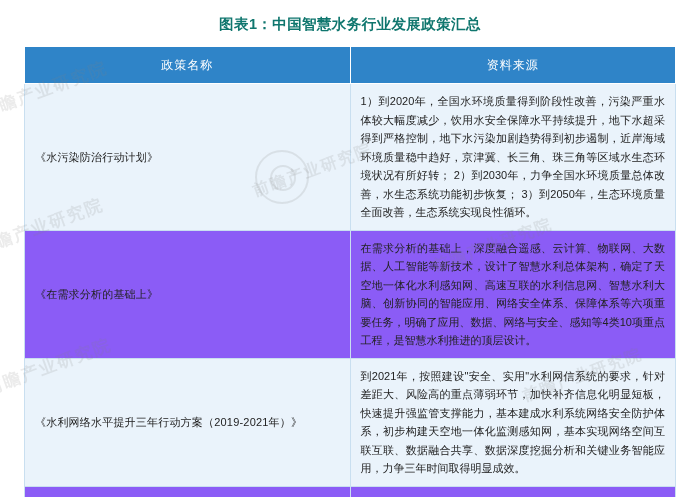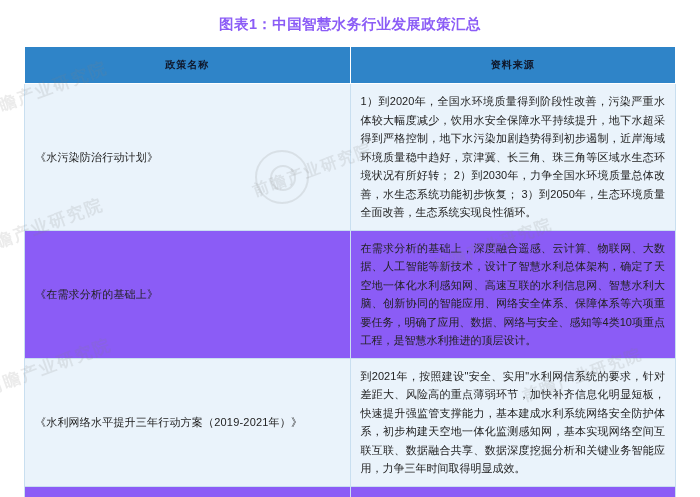--- a/index.html
+++ b/index.html
@@ -18,37 +18,37 @@
     width: 700px;
     height: 497px;
     box-sizing: border-box;
     padding: 10px 24px 0 24px;
     position: relative;
   }
   .title {
     text-align: center;
     font-size: 14.5px;
     font-weight: bold;
-    color: #8b5cf6;
+    color: #0f766e;
     letter-spacing: 0.4px;
     margin: 4px 0 12px 0;
     line-height: 20px;
   }
   table.policy-table {
     width: 652px;
     border-collapse: collapse;
     table-layout: fixed;
     position: relative;
     z-index: 2;
   }
   table.policy-table th {
     background: #2f84c8;
-    color: #0f172a;
-    font-size: 10px;
-    font-weight: bold;
+    color: #ffffff;
+    font-size: 12px;
+    font-weight: normal;
     height: 34px;
     border: 1px solid #ffffff;
     letter-spacing: 1px;
   }
   table.policy-table td {
     border: 1px solid #c9dff0;
     font-size: 11px;
     color: #222222;
     vertical-align: middle;
     padding: 8px 10px;

